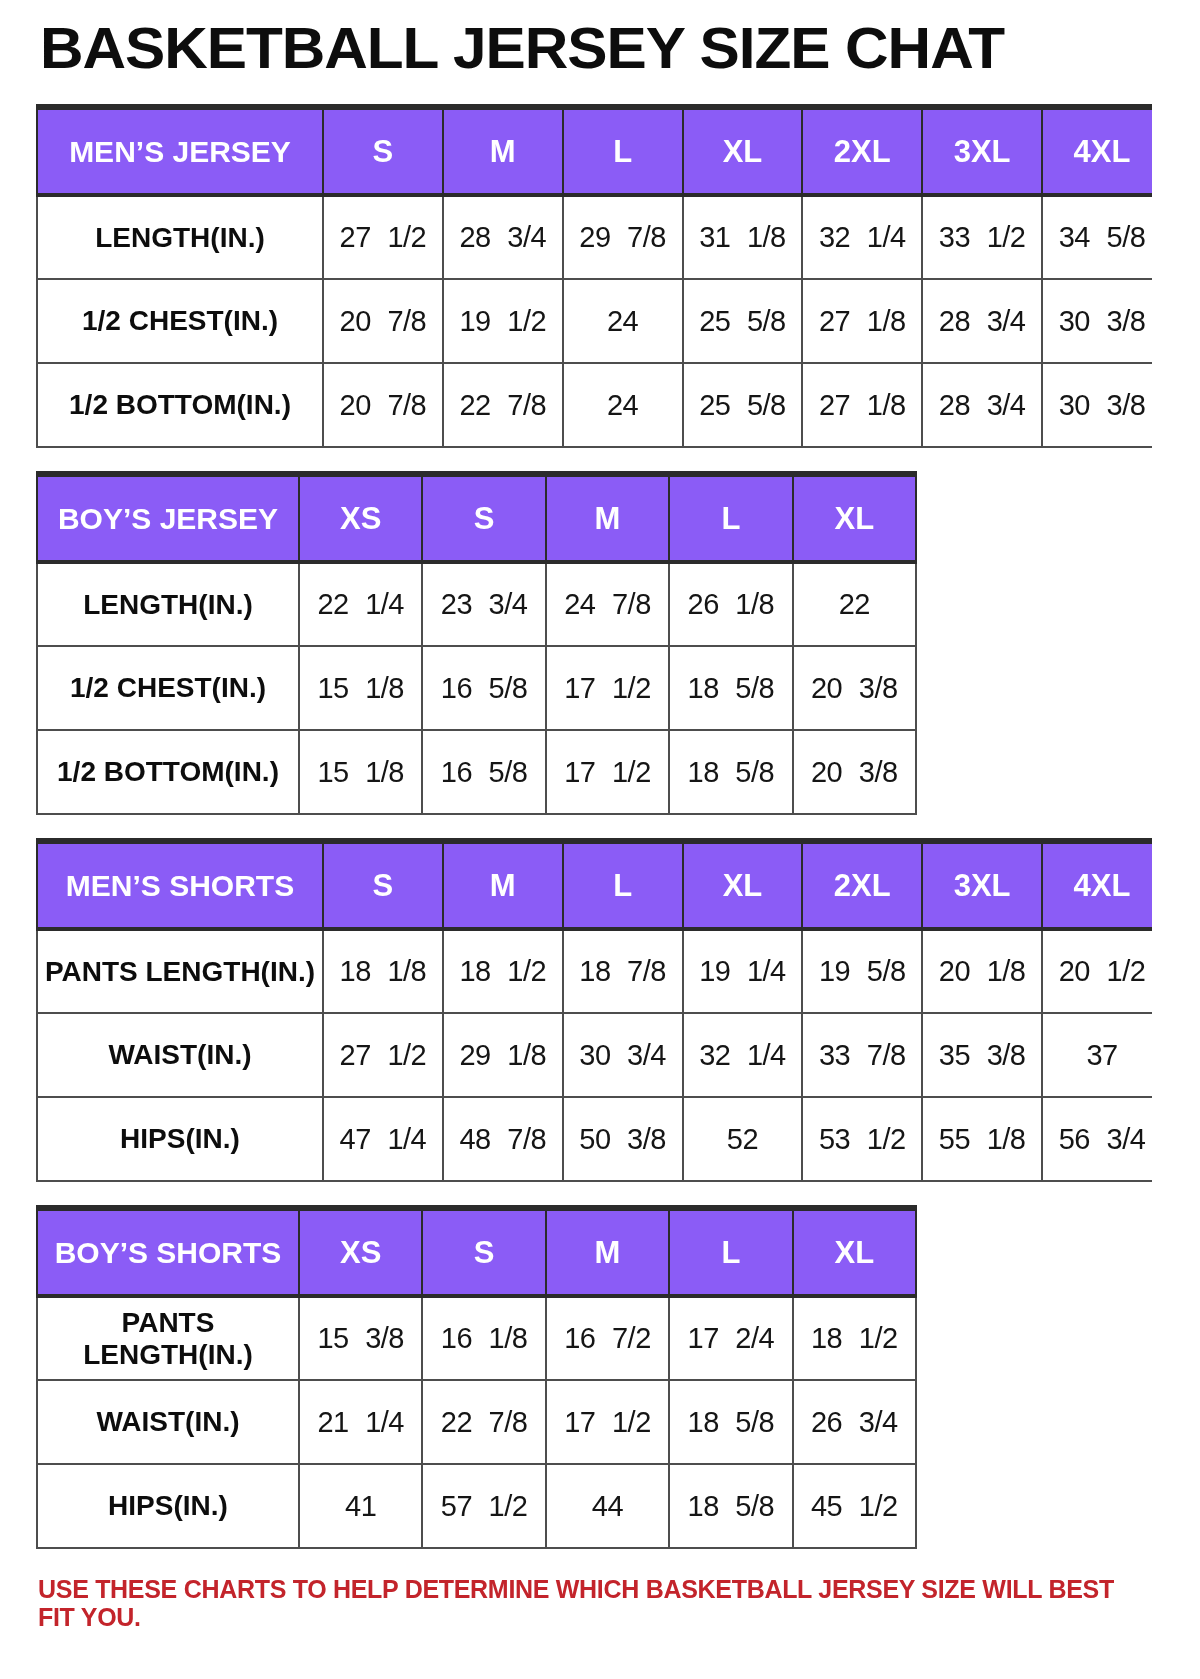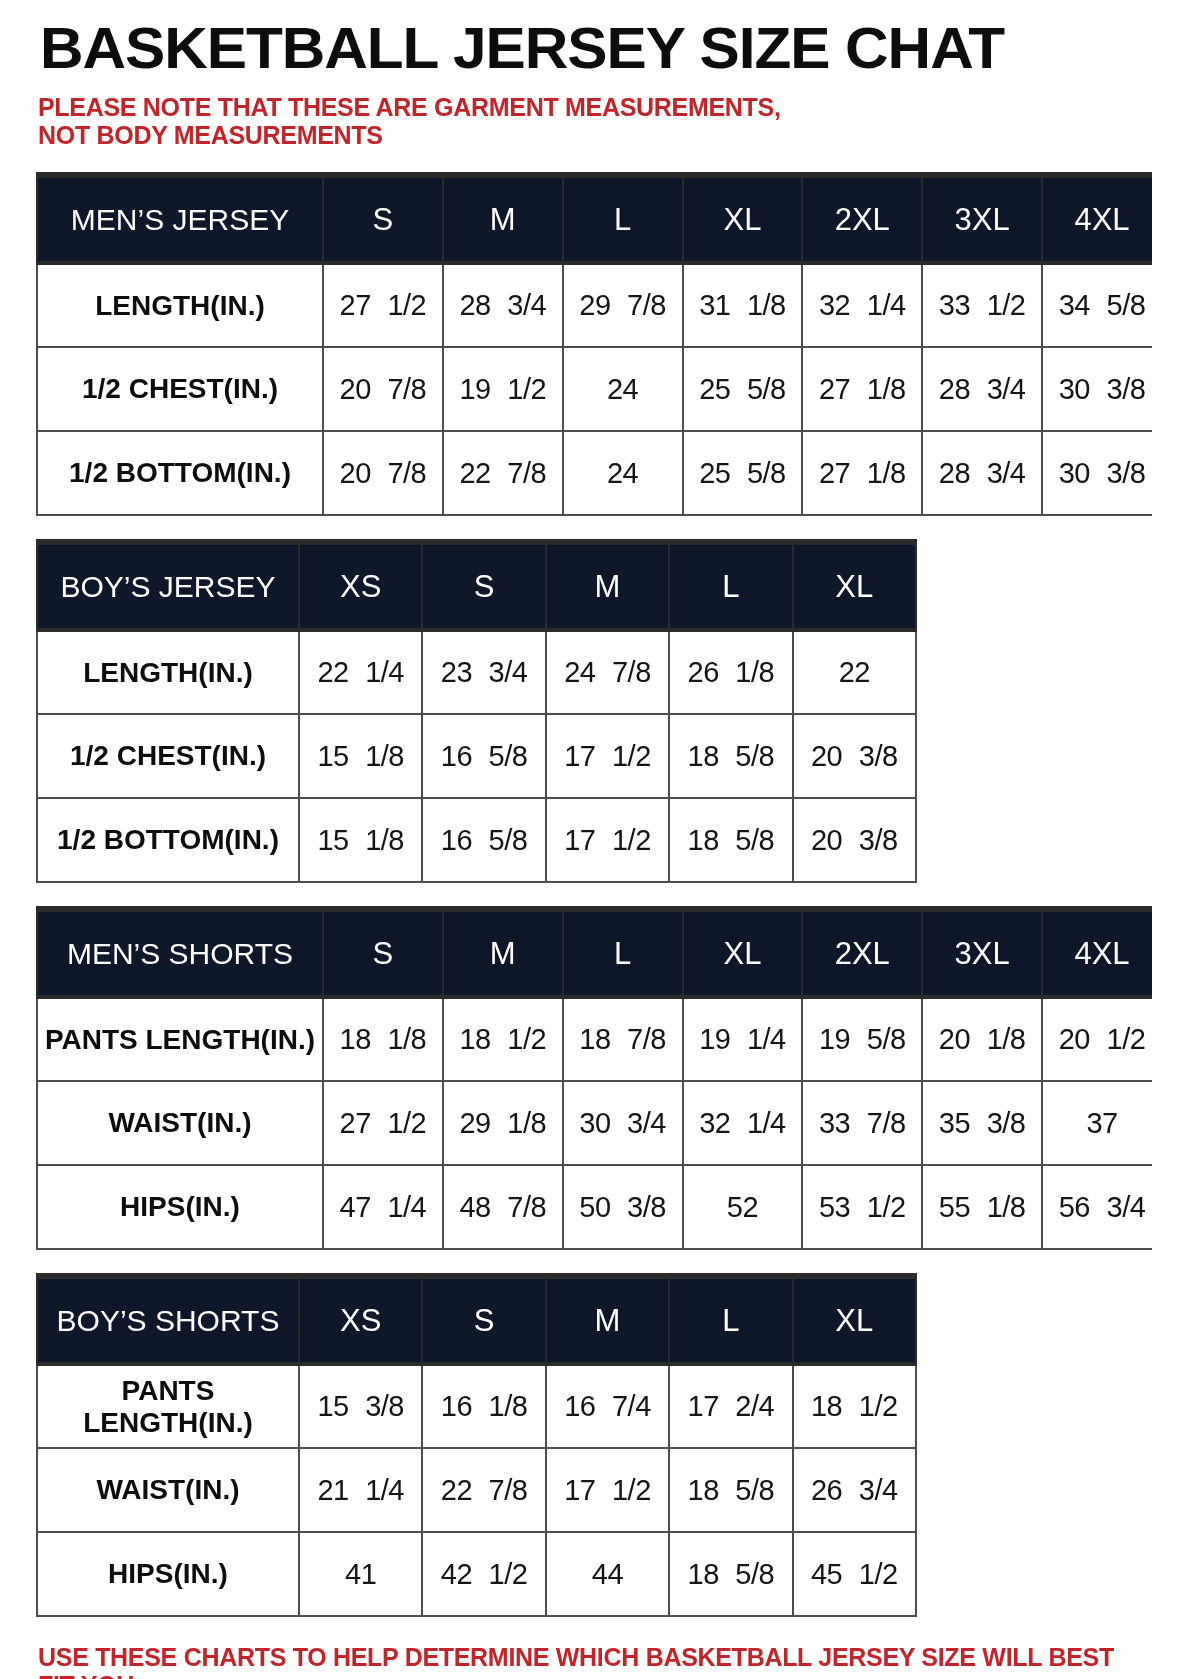--- a/index.html
+++ b/index.html
@@ -56,24 +56,24 @@
   .size-table th, .size-table td {
     border: 2px solid #4d4d4d;
     text-align: center;
     vertical-align: middle;
     padding: 0 2px;
   }
   .size-table thead tr { height: 88px; }
   .size-table tbody tr { height: 84px; }
 
   .size-table thead th {
-    background: #0f172a;
+    background: #8b5cf6;
     color: #ffffff;
     font-size: 31px;
-    font-weight: normal;
+    font-weight: bold;
     letter-spacing: 0px;
     border-color: #2b2b2b;
     border-top-width: 6px;
     border-bottom-width: 4px;
   }
   .size-table thead th.name-cell {
     font-size: 30px;
   }
   .size-table tbody th.label-cell {
     font-size: 28px;
@@ -87,21 +87,20 @@
     color: #151515;
     word-spacing: 9px;
     letter-spacing: -0.5px;
   }
 </style>
 </head>
 <body>
 
 <div class="page">
   <div class="title">BASKETBALL JERSEY SIZE CHAT</div>
-  <div class="note note-top">PLEASE NOTE THAT THESE ARE GARMENT MEASUREMENTS, NOT BODY MEASUREMENTS</div>
   <div class="tables">
       <table class="size-table wide">
         <thead>
           <tr>
             <th class="name-cell">MEN’S JERSEY</th>
             <th>S</th>
             <th>M</th>
             <th>L</th>
             <th>XL</th>
             <th>2XL</th>
@@ -235,36 +234,36 @@
             <th>M</th>
             <th>L</th>
             <th>XL</th>
           </tr>
         </thead>
         <tbody>
           <tr>
             <th class="label-cell">PANTS LENGTH(IN.)</th>
             <td>15 3/8</td>
             <td>16 1/8</td>
-            <td>16 7/4</td>
+            <td>16 7/2</td>
             <td>17 2/4</td>
             <td>18 1/2</td>
           </tr>
           <tr>
             <th class="label-cell">WAIST(IN.)</th>
             <td>21 1/4</td>
             <td>22 7/8</td>
             <td>17 1/2</td>
             <td>18 5/8</td>
             <td>26 3/4</td>
           </tr>
           <tr>
             <th class="label-cell">HIPS(IN.)</th>
             <td>41</td>
-            <td>42 1/2</td>
+            <td>57 1/2</td>
             <td>44</td>
             <td>18 5/8</td>
             <td>45 1/2</td>
           </tr>
         </tbody>
       </table>
     </div>
   <div class="note note-bottom">USE THESE CHARTS TO HELP DETERMINE WHICH BASKETBALL JERSEY SIZE WILL BEST FIT YOU.</div>
 </div>
 

